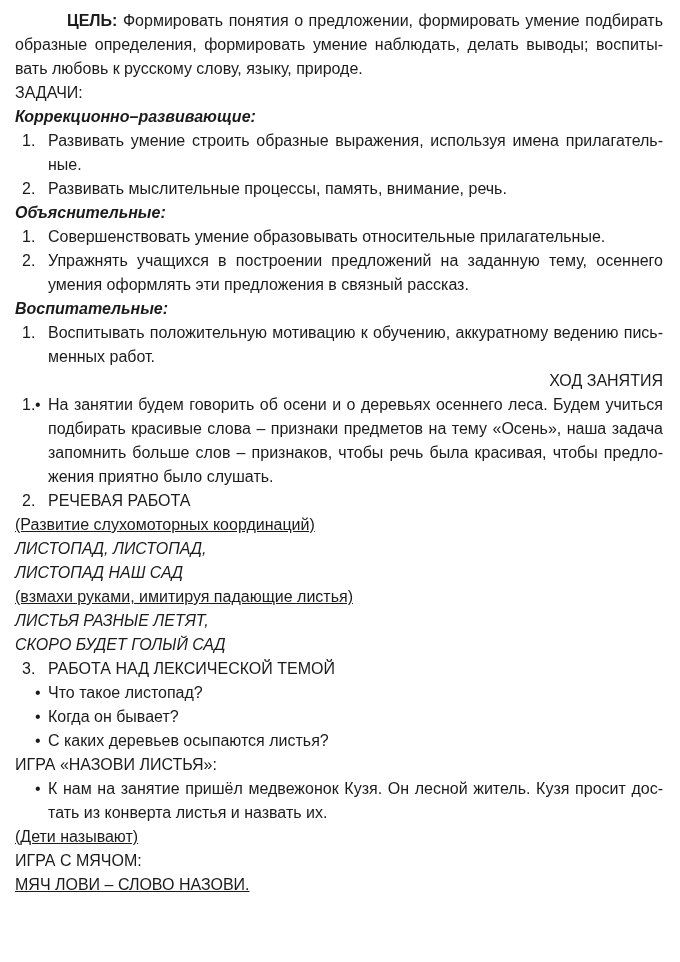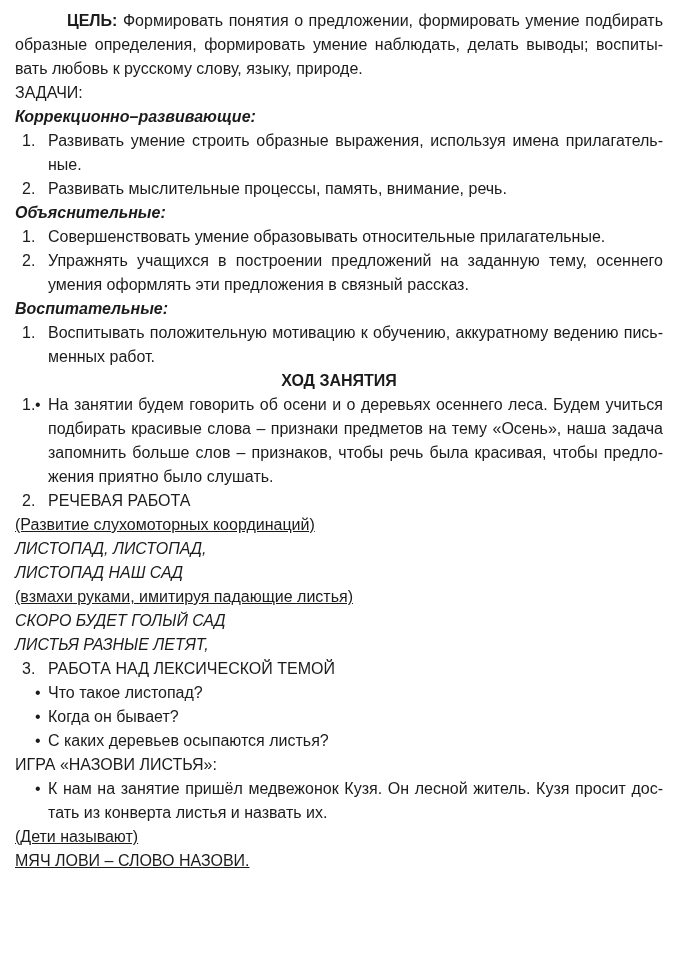--- a/index.html
+++ b/index.html
@@ -24,21 +24,21 @@
   .page p { margin: 0; }
   .justify { text-align: justify; }
   .firstline-indent { text-indent: 28px; }
   .lead-label { font-weight: 700; margin-left: 24px; }
   .h-bold { font-weight: 400; margin-left: 33px; }
   .h-bold-italic { font-weight: 700; font-style: italic; margin-left: 33px; }
   .num-item { position: relative; padding-left: 33px; }
   .num-item > .marker { position: absolute; left: 7px; top: 0; }
   .bullet-item { position: relative; padding-left: 33px; }
   .bullet-item > .marker { position: absolute; left: 20px; top: 0; }
-  .center-heading { text-align: center; font-weight: 700; }
+  .center-heading { text-align: right; font-weight: 400; }
   .ind { margin-left: 33px; text-decoration: underline; }
   .verse { margin-left: 33px; font-style: italic; }
 </style>
 </head>
 <body>
 
 <div class="page">
 
   <p class="justify firstline-indent"><b class="lead-label">ЦЕЛЬ:</b><span> Формировать понятия о предложении, формировать умение подбирать образные определения, формировать умение наблюдать, делать выводы; воспиты­вать любовь к русскому слову, языку, природе.</span></p>
 
@@ -58,25 +58,26 @@
   <p class="center-heading">ХОД ЗАНЯТИЯ</p>
 
   <p class="num-item"><span class="marker">1.</span></p>
   <p class="bullet-item justify"><span class="marker">•</span><span>На занятии будем говорить об осени и о деревьях осеннего леса. Будем учиться подбирать красивые слова – признаки предметов на тему «Осень», наша задача запомнить больше слов – признаков, чтобы речь была красивая, чтобы предло­жения приятно было слушать.</span></p>
 
   <p class="num-item"><span class="marker">2.</span><span>РЕЧЕВАЯ РАБОТА</span></p>
   <p class="ind">(Развитие слухомоторных координаций)</p>
   <p class="verse">ЛИСТОПАД, ЛИСТОПАД,</p>
   <p class="verse">ЛИСТОПАД НАШ САД</p>
   <p class="ind">(взмахи руками, имитируя падающие листья)</p>
+  <p class="verse">ЛИСТЬЯ РАЗНЫЕ ЛЕТЯТ,</p>
   <p class="verse">СКОРО БУДЕТ ГОЛЫЙ САД</p>
-  <p class="verse">ЛИСТЬЯ РАЗНЫЕ ЛЕТЯТ,</p>
 
   <p class="num-item"><span class="marker">3.</span><span>РАБОТА НАД ЛЕКСИЧЕСКОЙ ТЕМОЙ</span></p>
   <p class="bullet-item"><span class="marker">•</span><span>Что такое листопад?</span></p>
   <p class="bullet-item"><span class="marker">•</span><span>Когда он бывает?</span></p>
   <p class="bullet-item"><span class="marker">•</span><span>С каких деревьев осыпаются листья?</span></p>
   <p class="h-bold">ИГРА «НАЗОВИ ЛИСТЬЯ»:</p>
   <p class="bullet-item justify"><span class="marker">•</span><span>К нам на занятие пришёл медвежонок Кузя. Он лесной житель. Кузя просит дос­тать из конверта листья и назвать их.</span></p>
   <p class="ind">(Дети называют)</p>
+  <p class="h-bold">ИГРА С МЯЧОМ:</p>
   <p class="ind">МЯЧ ЛОВИ – СЛОВО НАЗОВИ.</p>
 
 </div>
 
 </body></html>

